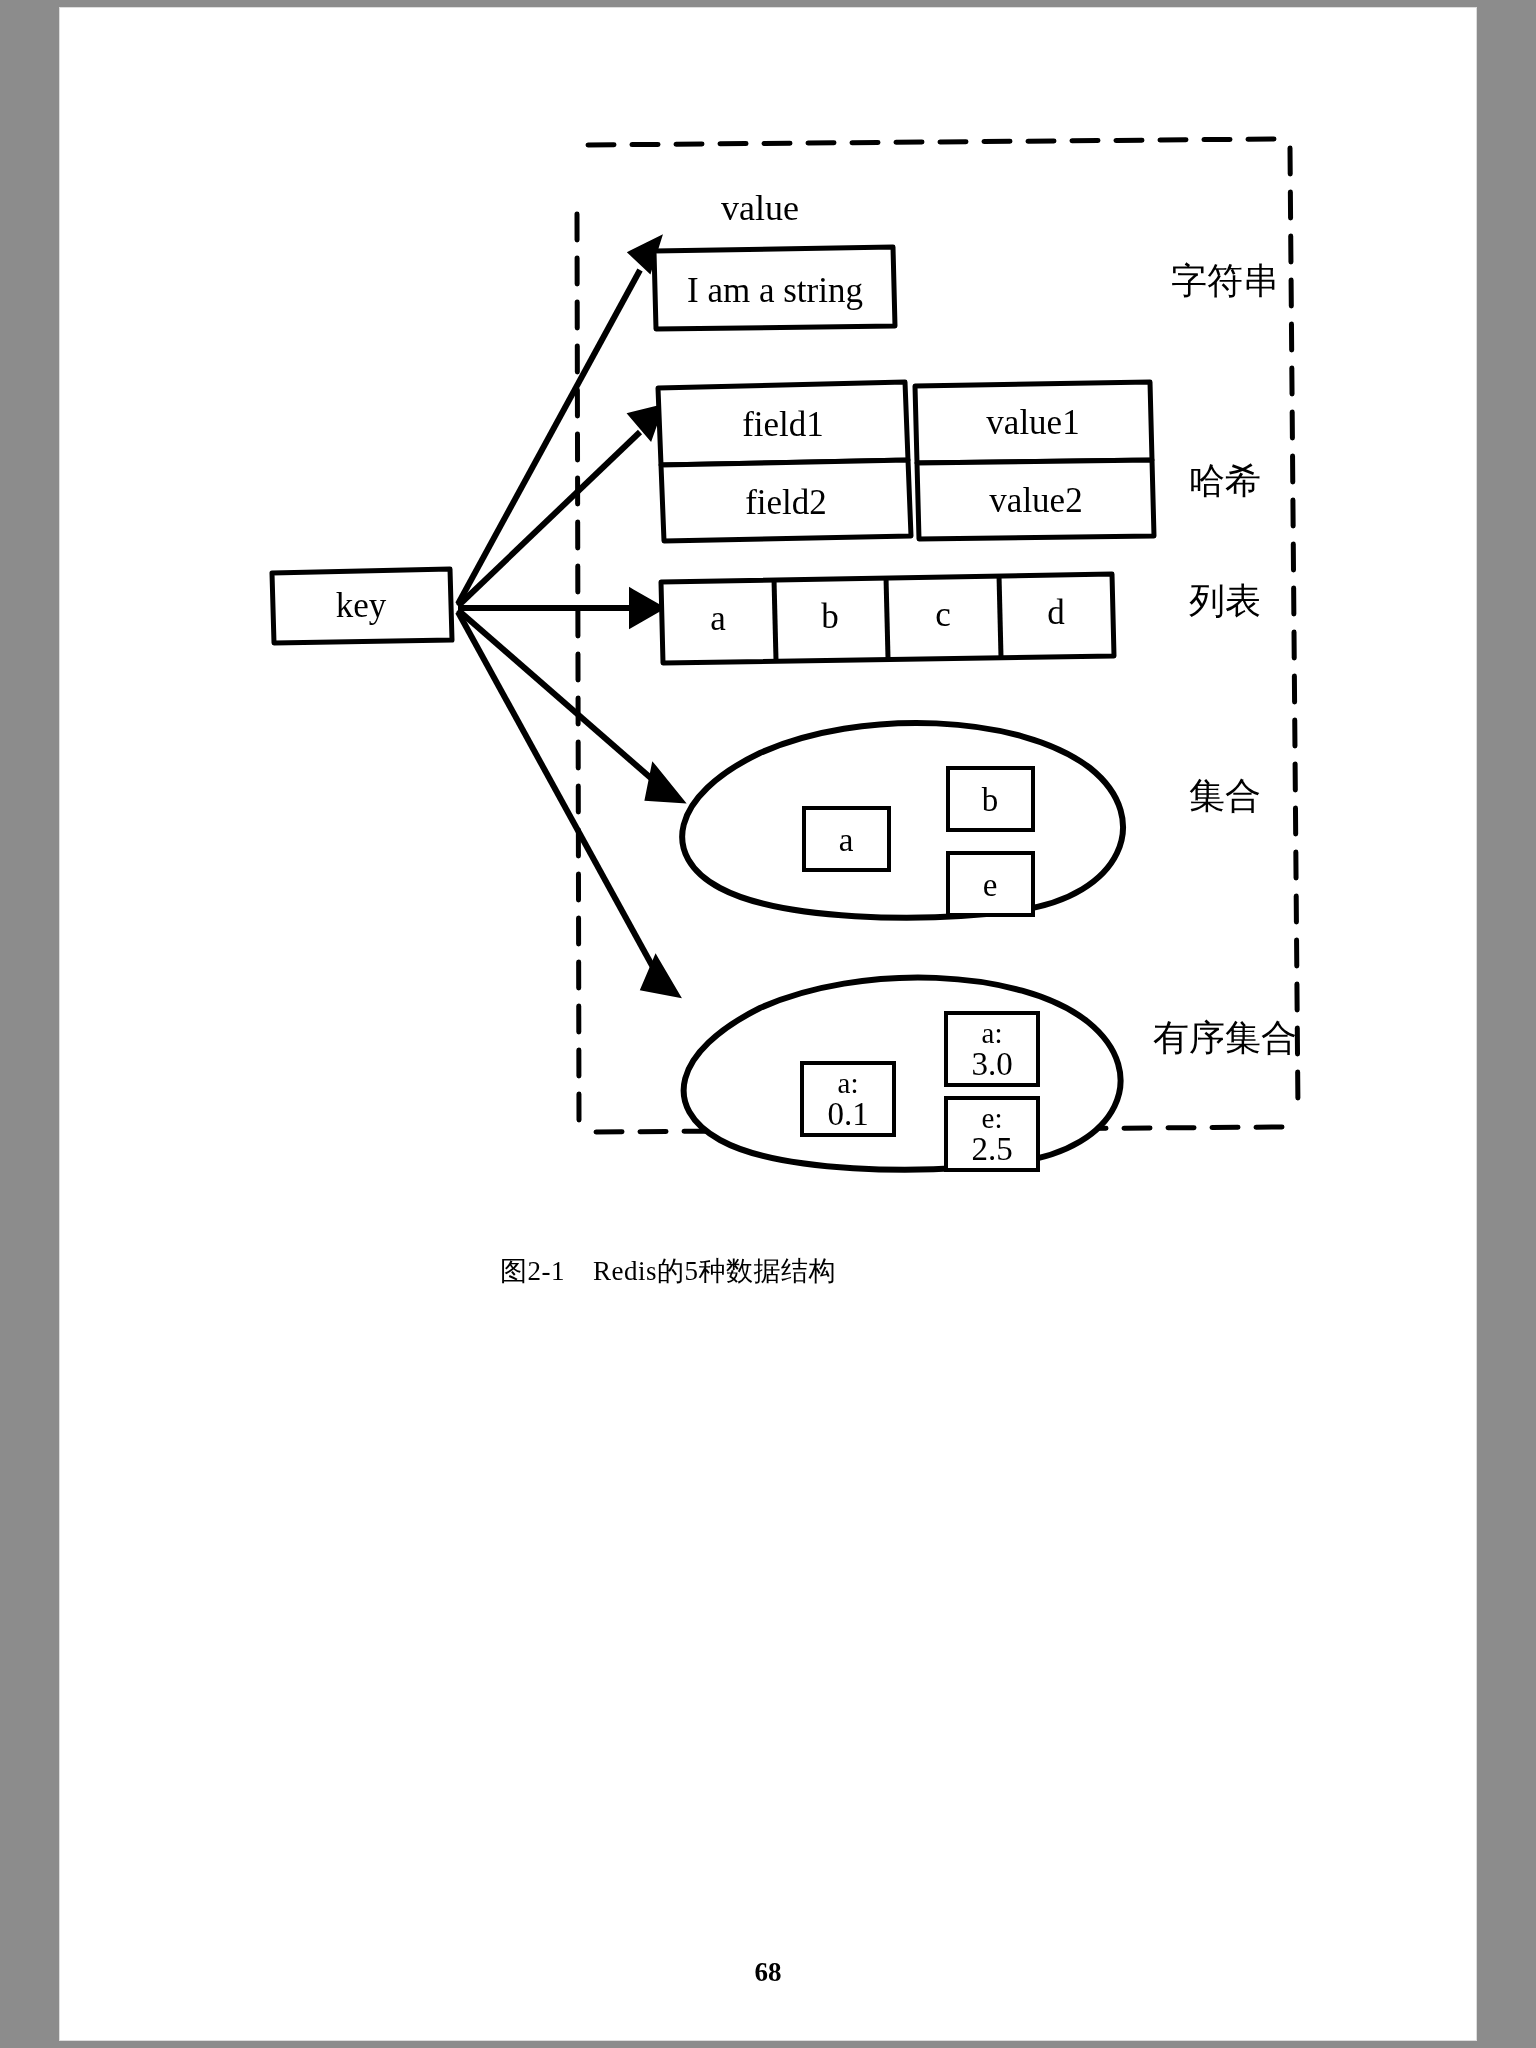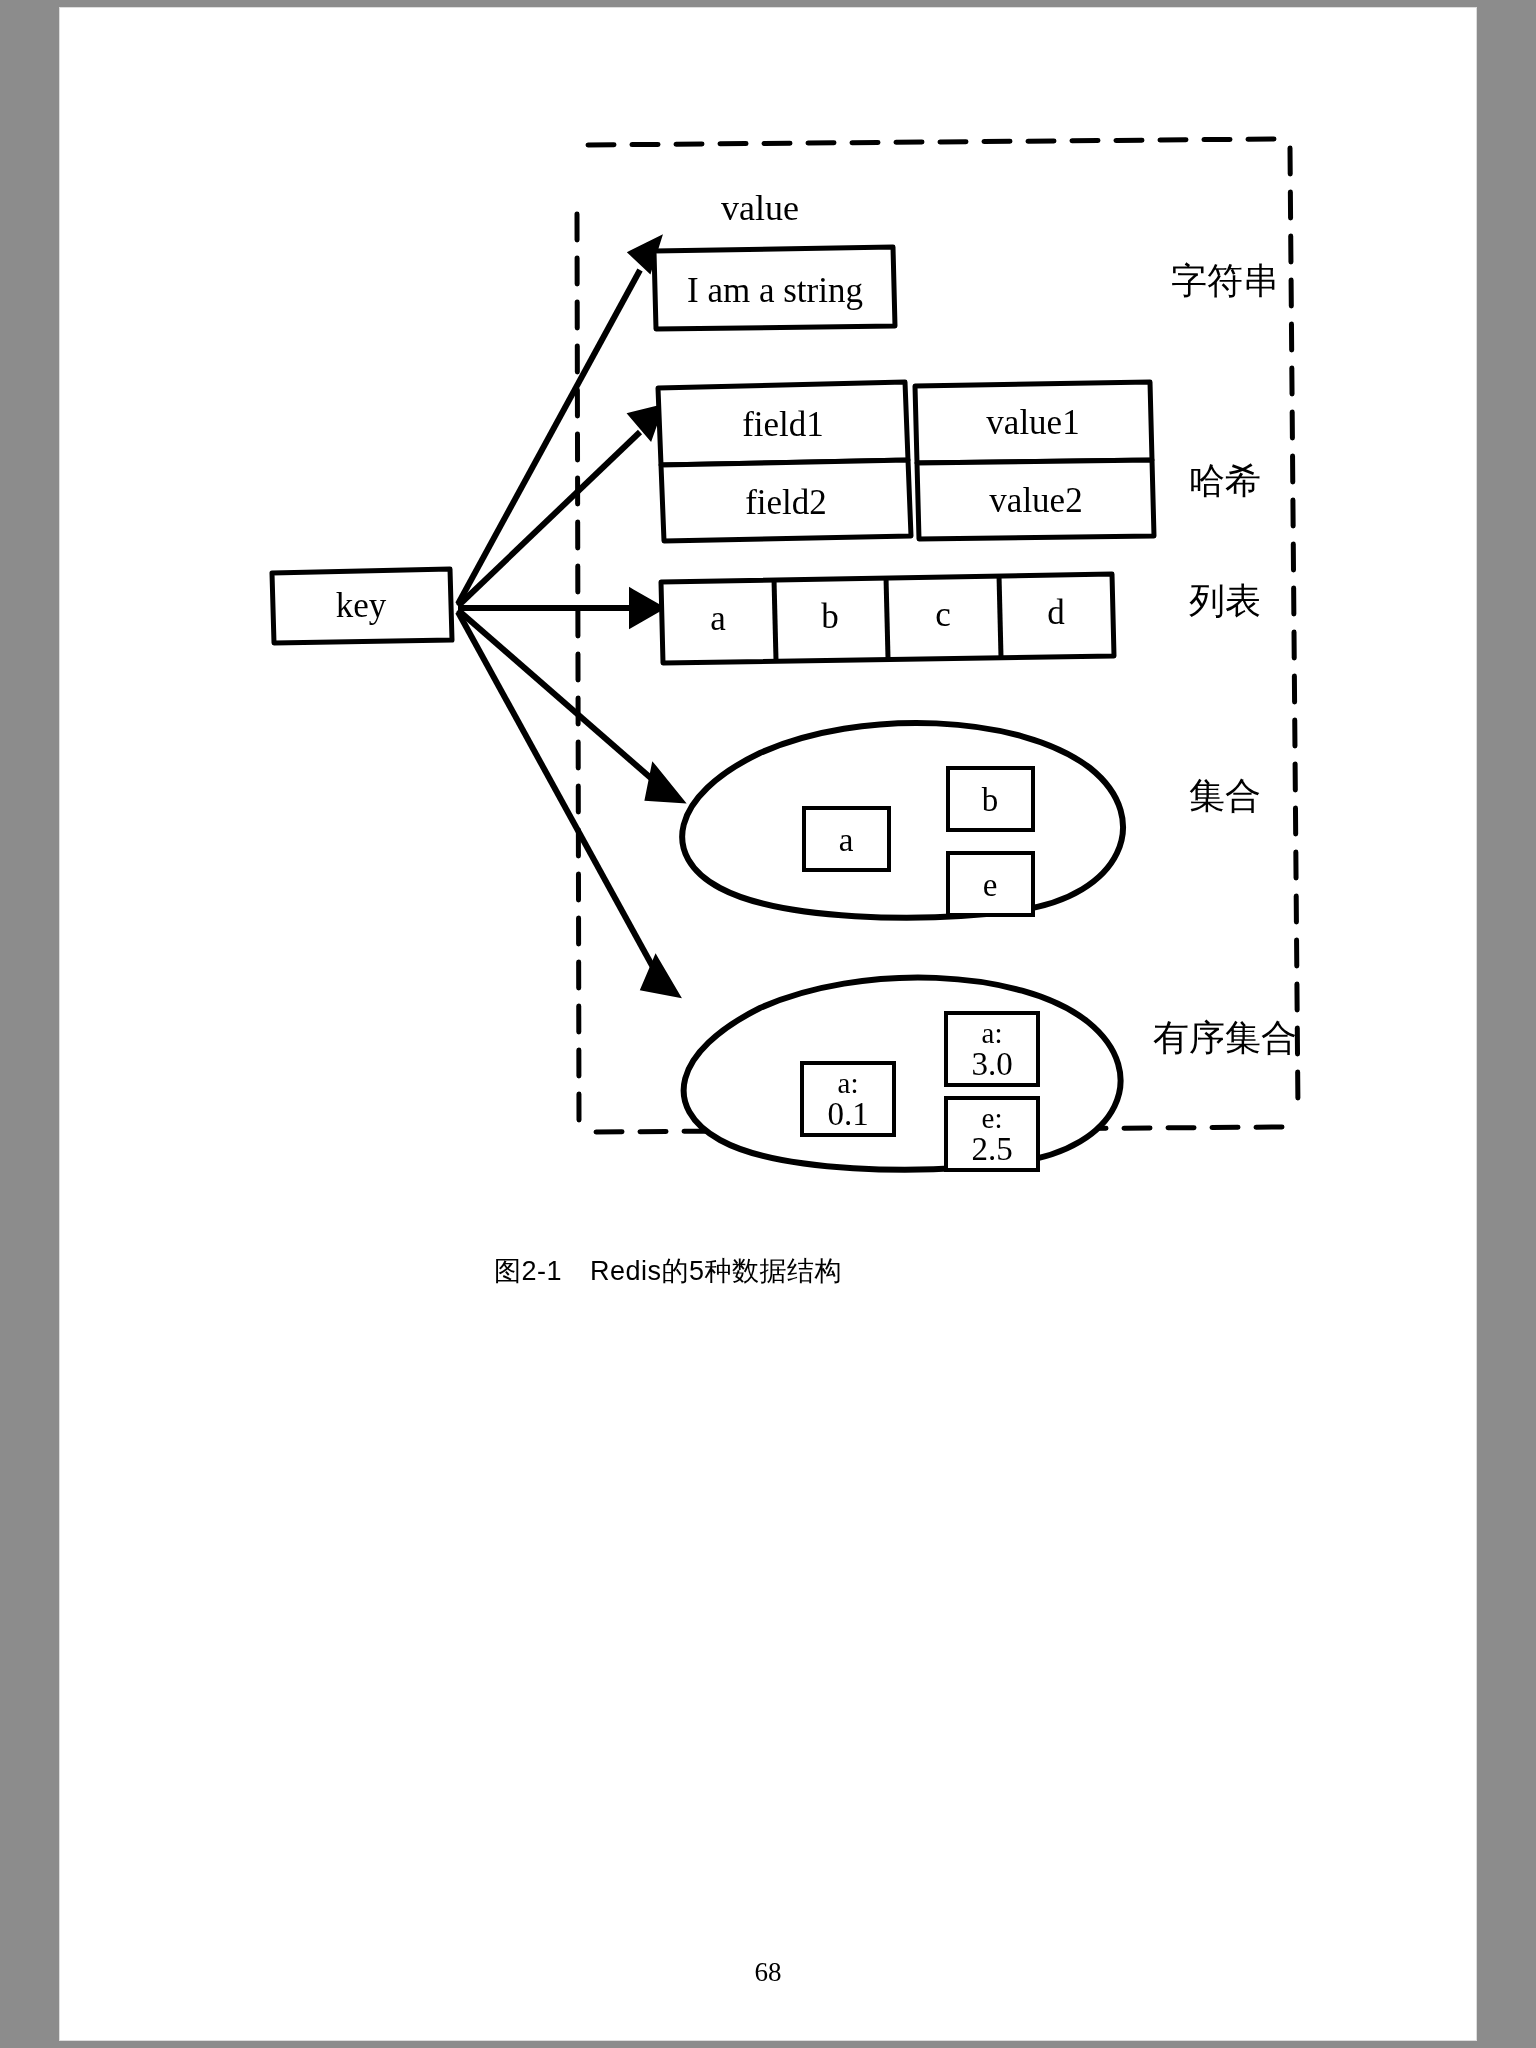--- a/index.html
+++ b/index.html
@@ -34,33 +34,34 @@
     left: 0;
     top: 0;
   }
   .caption {
     position: absolute;
     left: 0;
     top: 1245px;
     width: 1216px;
     text-align: center;
     font-size: 27px;
-    font-family: Liberation Sans, sans-serif;
+    font-family: Liberation Serif, serif;
     color: #000;
     letter-spacing: 0.5px;
   }
   .caption .cap-gap { display: inline-block; width: 28px; }
   .page-number {
     position: absolute;
     left: 0;
     bottom: 52px;
     width: 1416px;
     text-align: center;
     font-size: 27px;
     color: #000;
+    font-weight: bold;
   }
   text {
     font-family: "Liberation Serif", serif;
     fill: #000;
   }
   text.cjk {
     font-family: "DejaVu Sans", sans-serif;
   }
 </style>
 </head>

